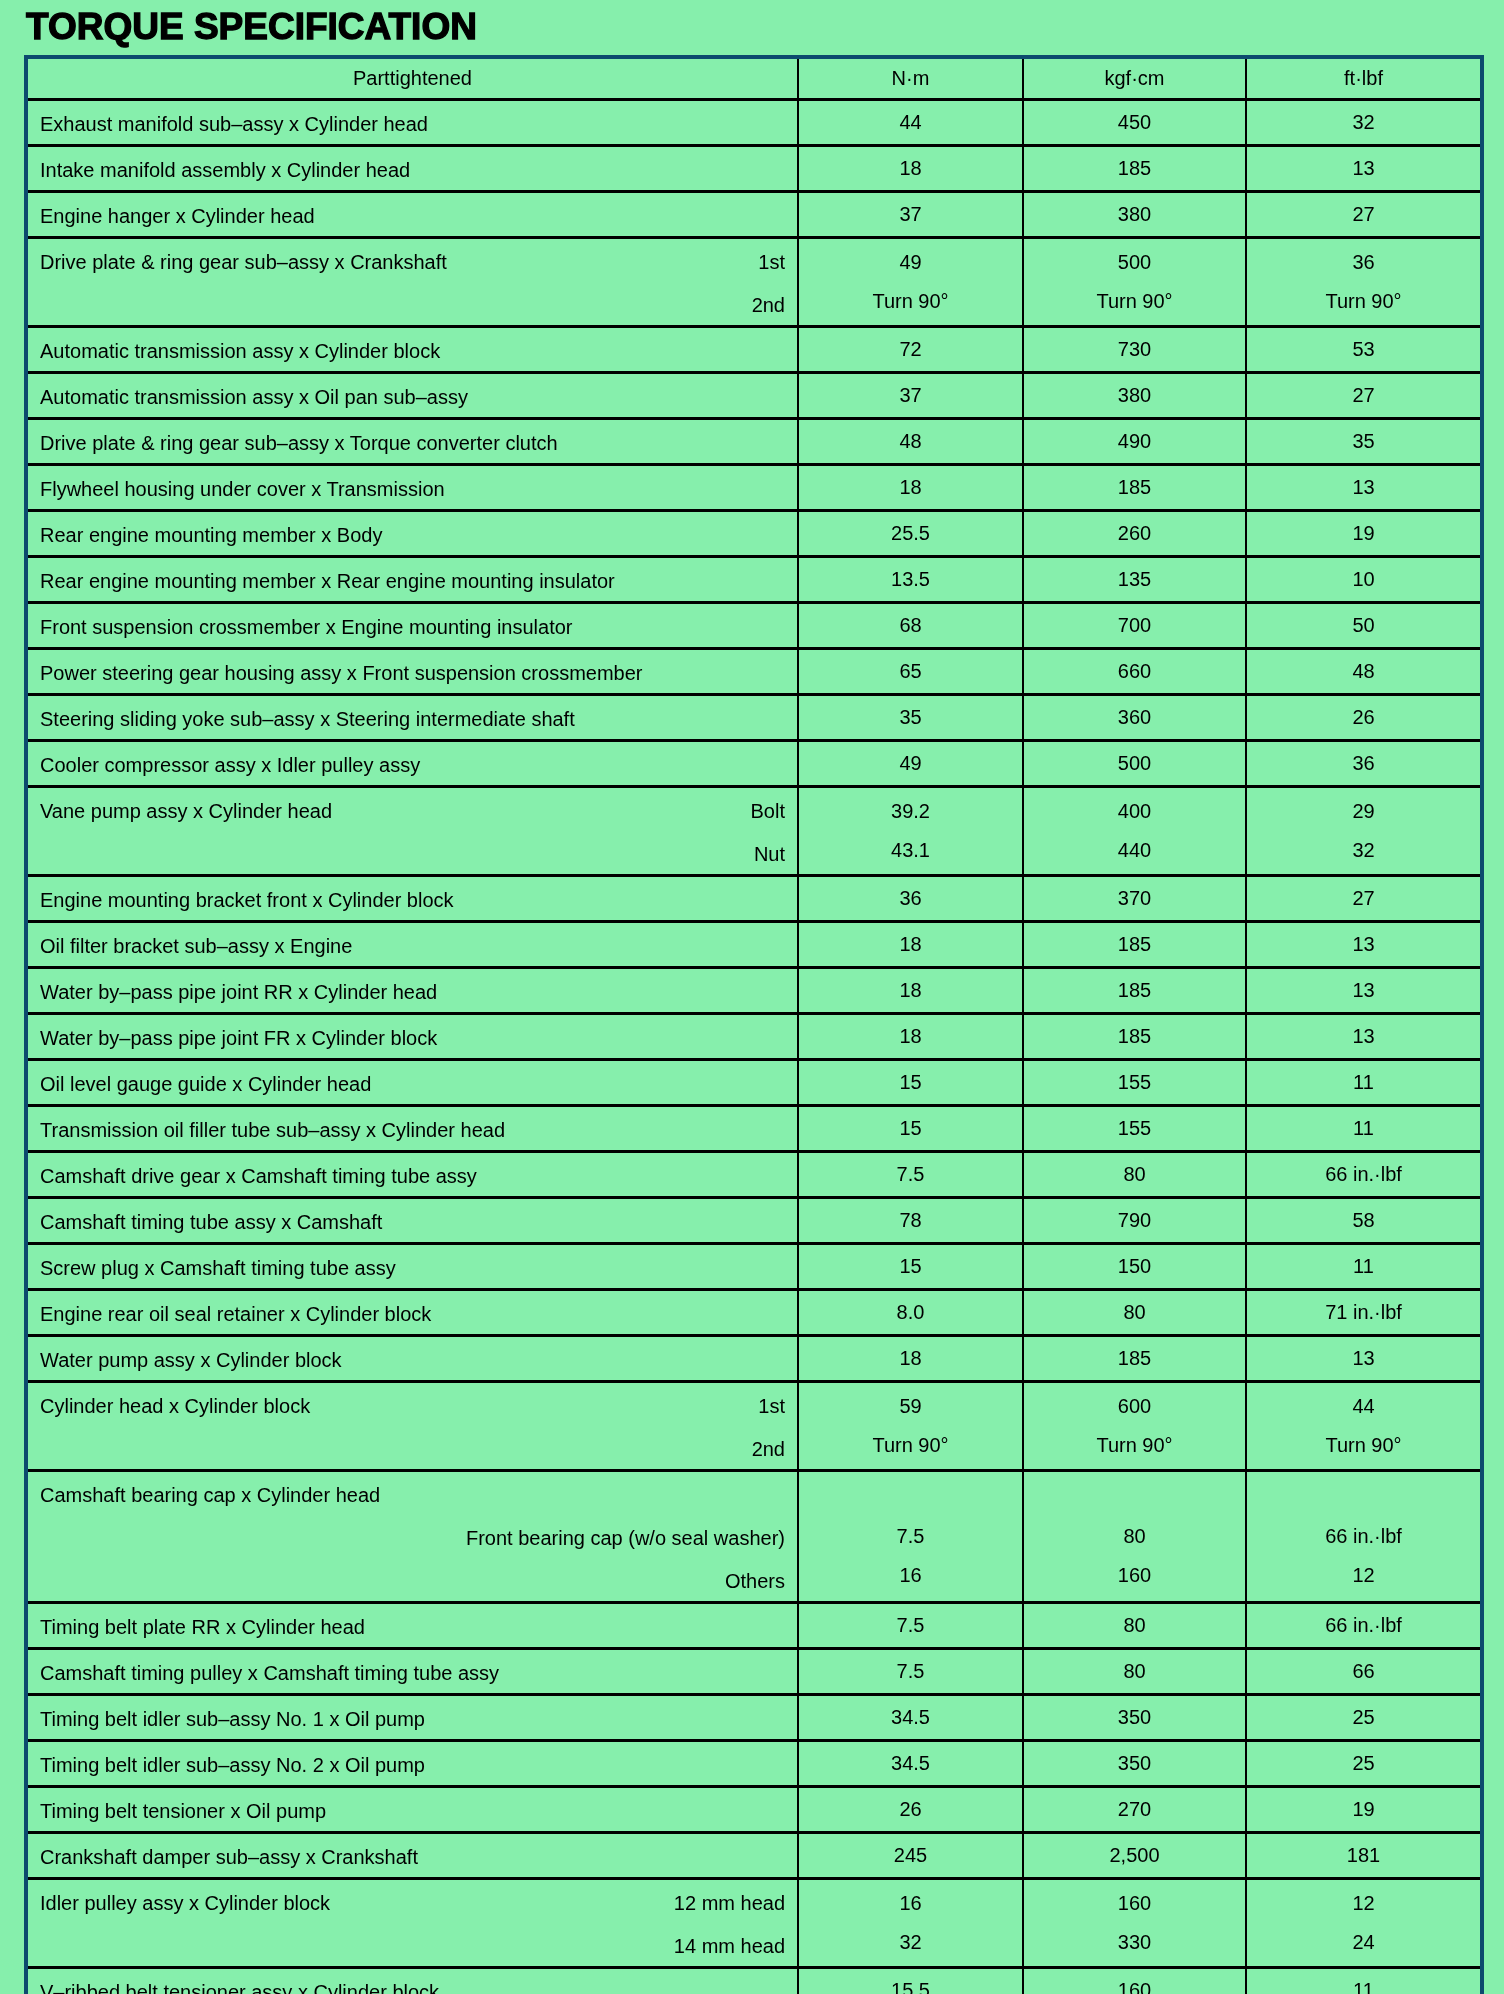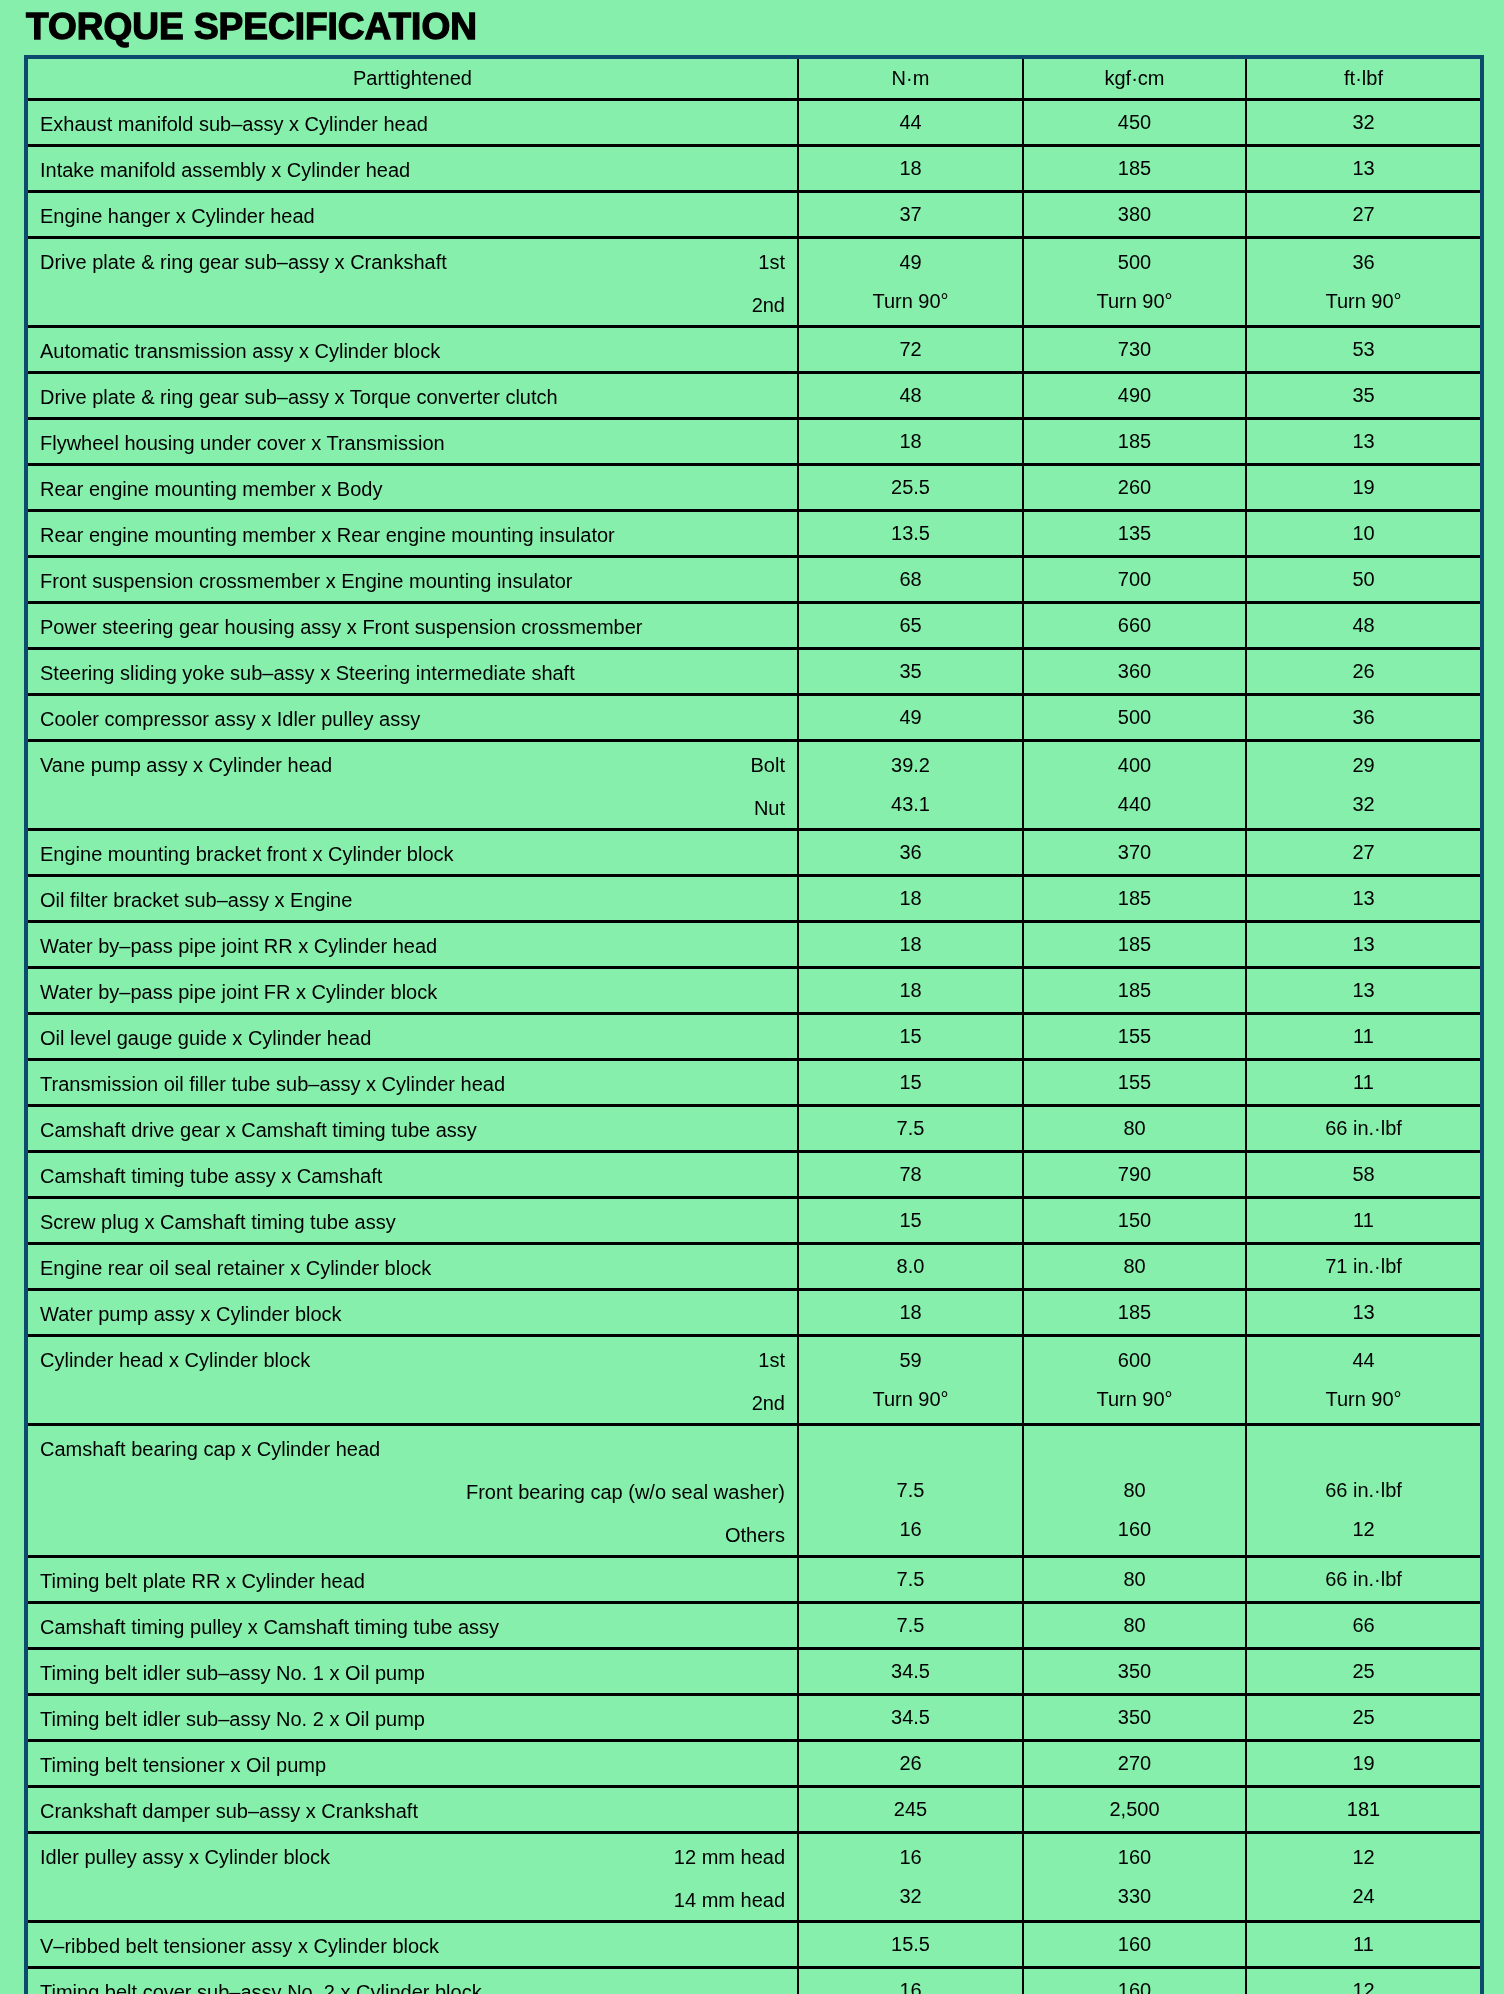--- a/index.html
+++ b/index.html
@@ -181,20 +181,37 @@
           <td class="num">
             <div class="line">730</div>
           </td>
           <td class="num">
             <div class="line">53</div>
           </td>
         </tr>
         <tr>
           <td class="part">
             <div class="line">
+              <span class="pname">Automatic transmission assy x Oil pan sub–assy</span>
+              <span class="sub"></span>
+            </div>
+          </td>
+          <td class="num">
+            <div class="line">37</div>
+          </td>
+          <td class="num">
+            <div class="line">380</div>
+          </td>
+          <td class="num">
+            <div class="line">27</div>
+          </td>
+        </tr>
+        <tr>
+          <td class="part">
+            <div class="line">
               <span class="pname">Drive plate &amp; ring gear sub–assy x Torque converter clutch</span>
               <span class="sub"></span>
             </div>
           </td>
           <td class="num">
             <div class="line">48</div>
           </td>
           <td class="num">
             <div class="line">490</div>
           </td>

